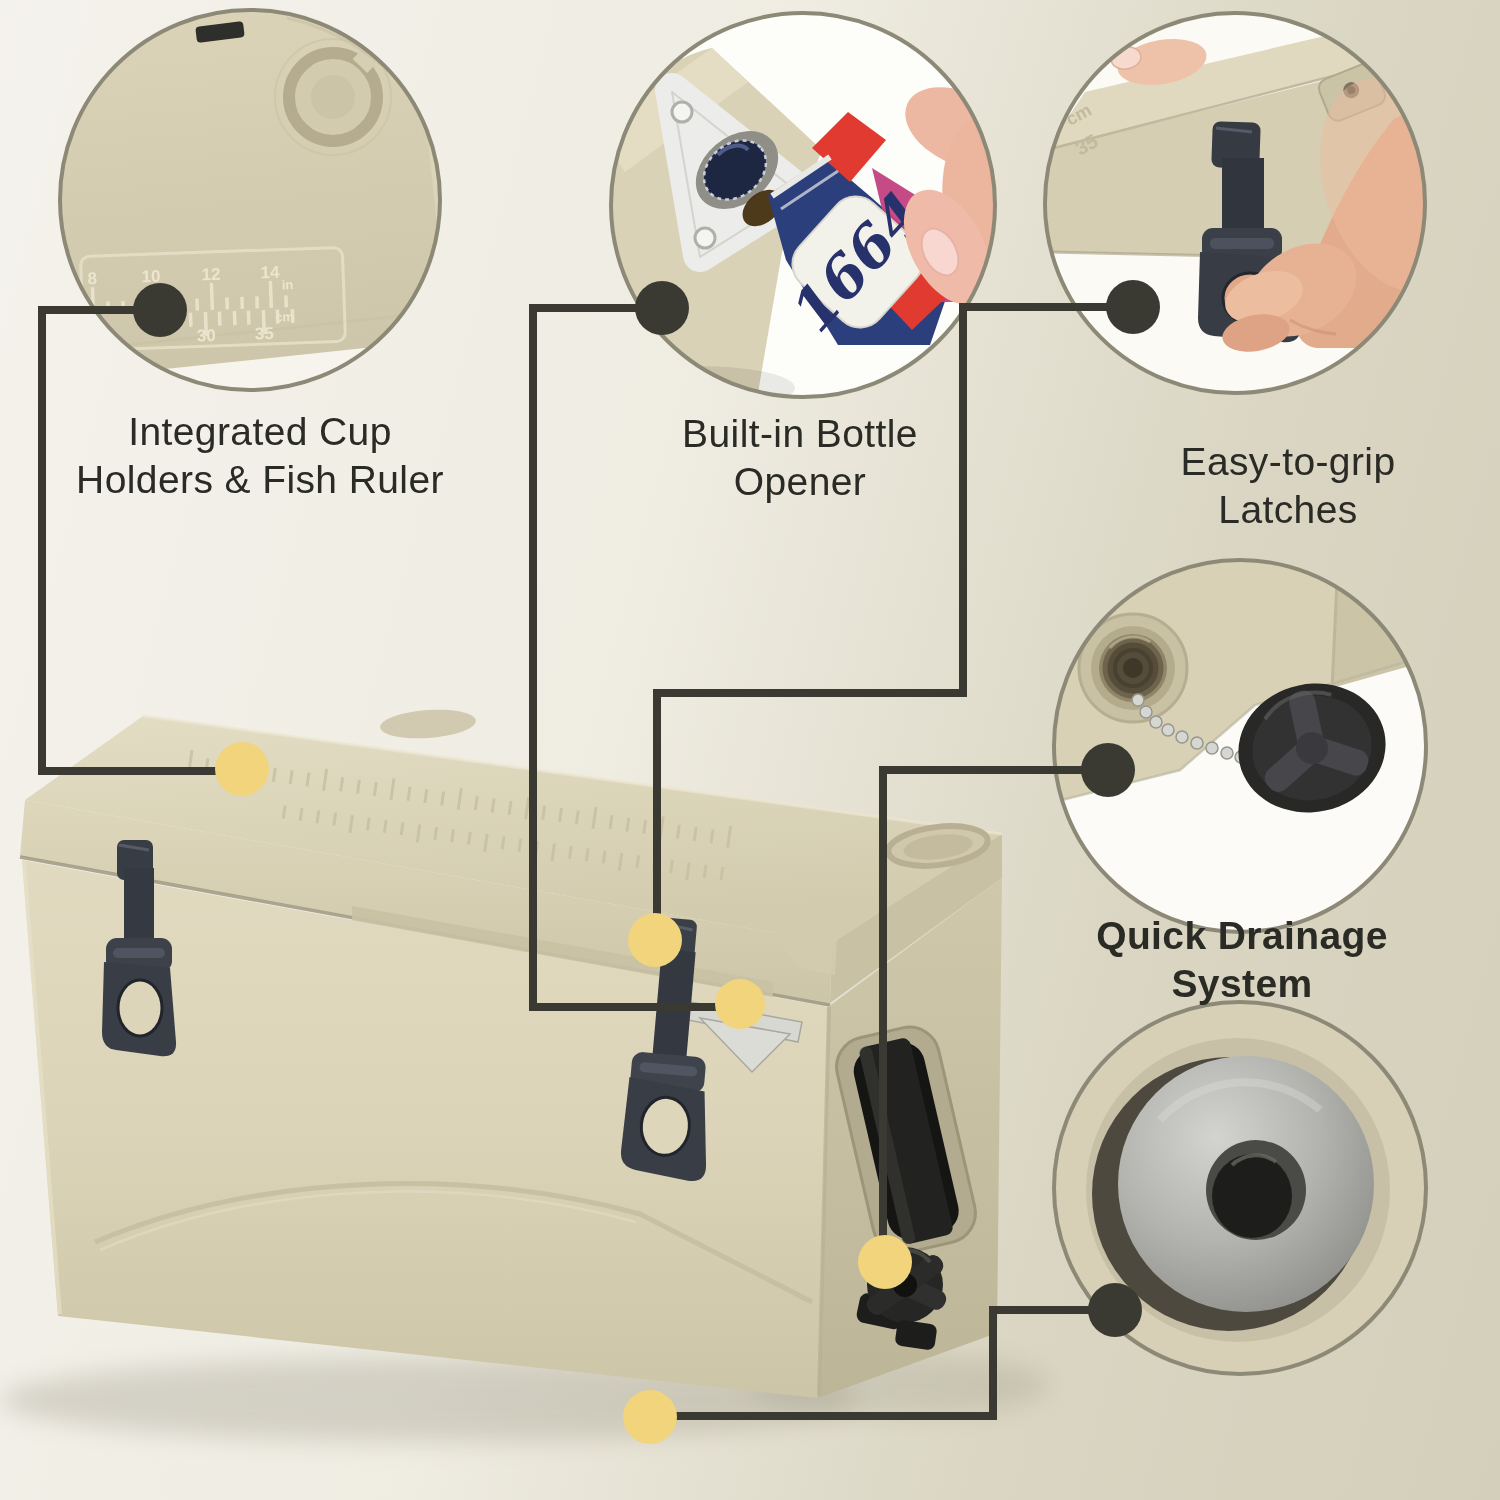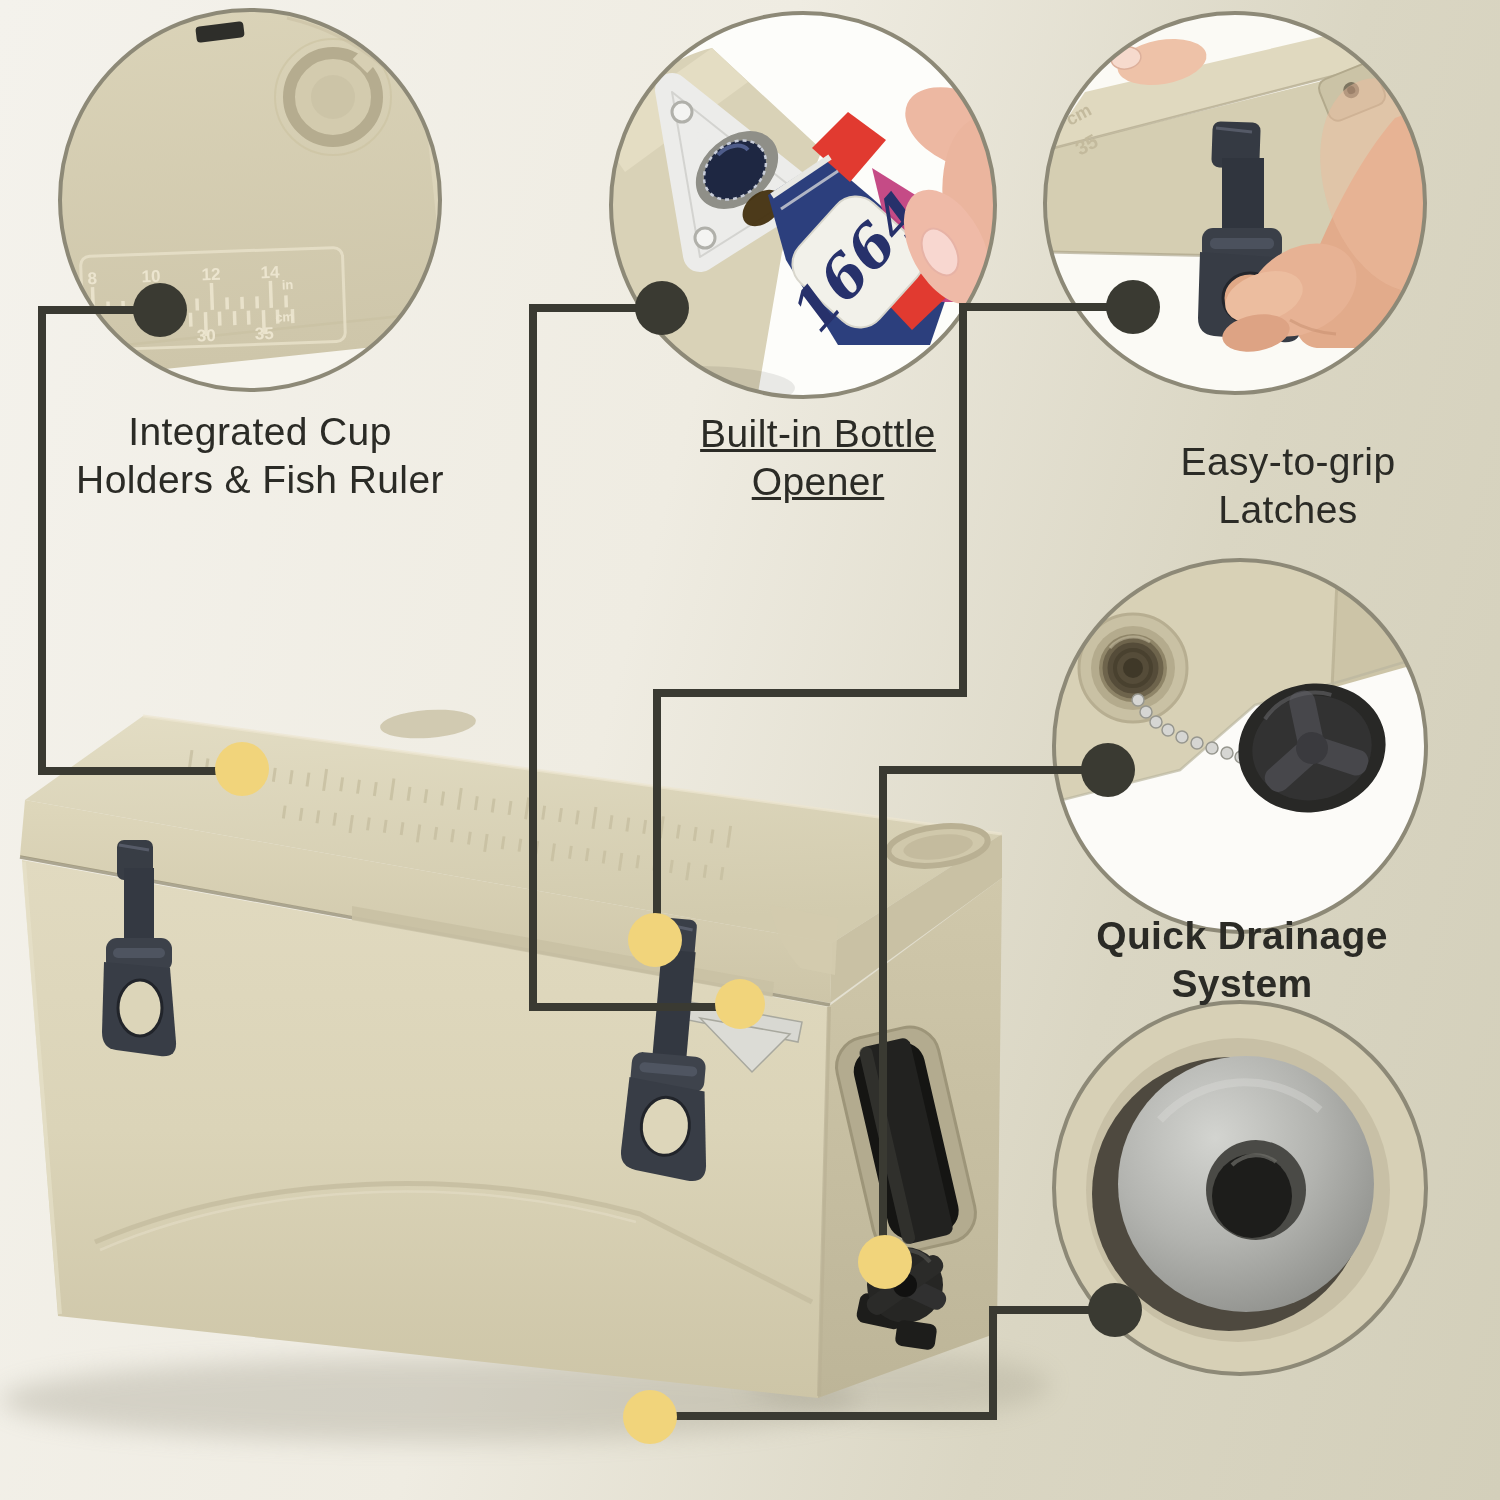--- a/index.html
+++ b/index.html
@@ -339,20 +339,20 @@
     <circle cx="242" cy="769" r="27"></circle>
     <circle cx="655" cy="940" r="27"></circle>
     <circle cx="740" cy="1004" r="25"></circle>
     <circle cx="885" cy="1262" r="27"></circle>
     <circle cx="650" cy="1417" r="27"></circle>
   </g>
 </svg>
 
 <div class="label" style="left:30px;top:408px;width:460px;">Integrated Cup
 Holders &amp; Fish Ruler</div>
-<div class="label" style="left:663px;top:410px;width:310px;text-decoration:underline;">Built-in Bottle
+<div class="label" style="left:645px;top:410px;width:310px;">Built-in Bottle
 Opener</div>
 <div class="label" style="left:1138px;top:410px;width:300px;margin-top:28px;">Easy-to-grip
 Latches</div>
 <div class="label" style="left:1082px;top:912px;width:320px;font-weight:bold;">Quick Drainage
 System</div>
 
 </div>
 
 </body></html>

